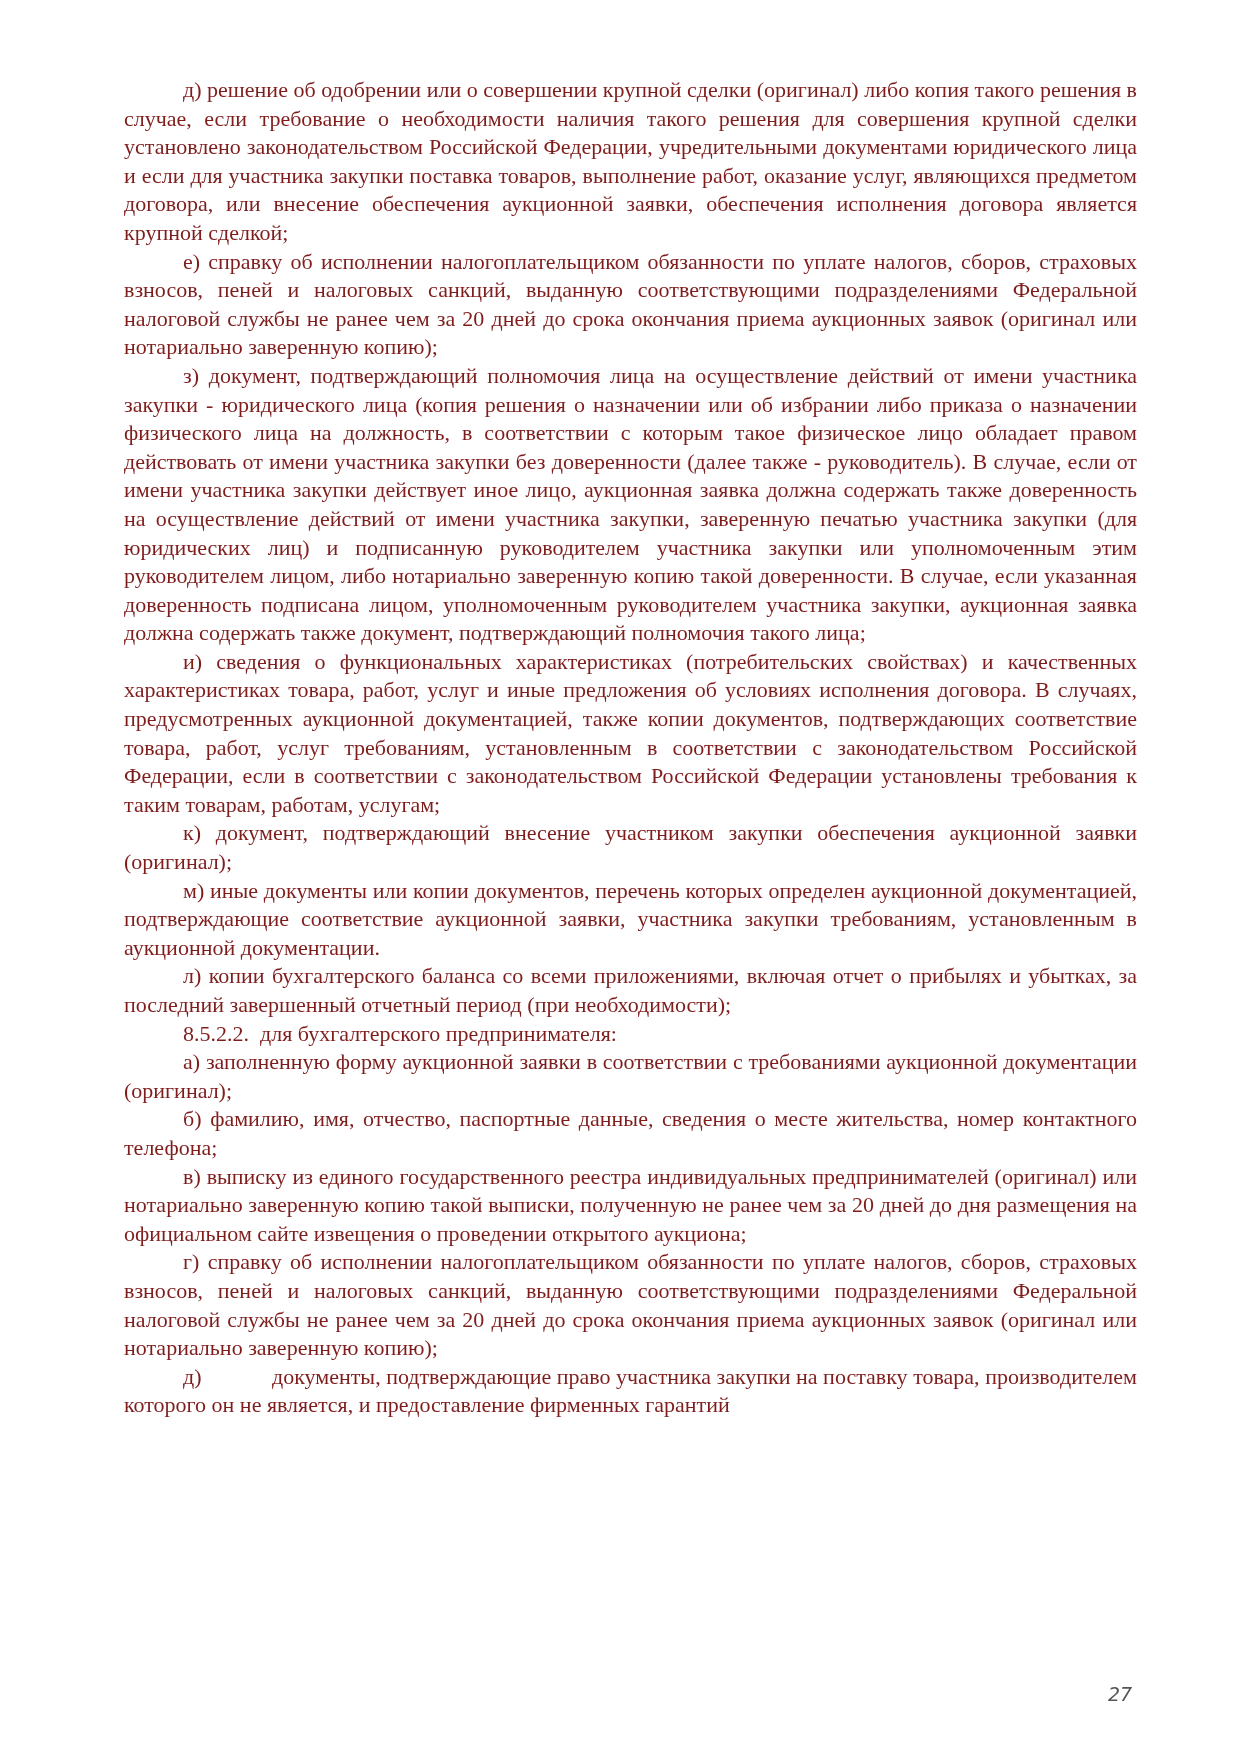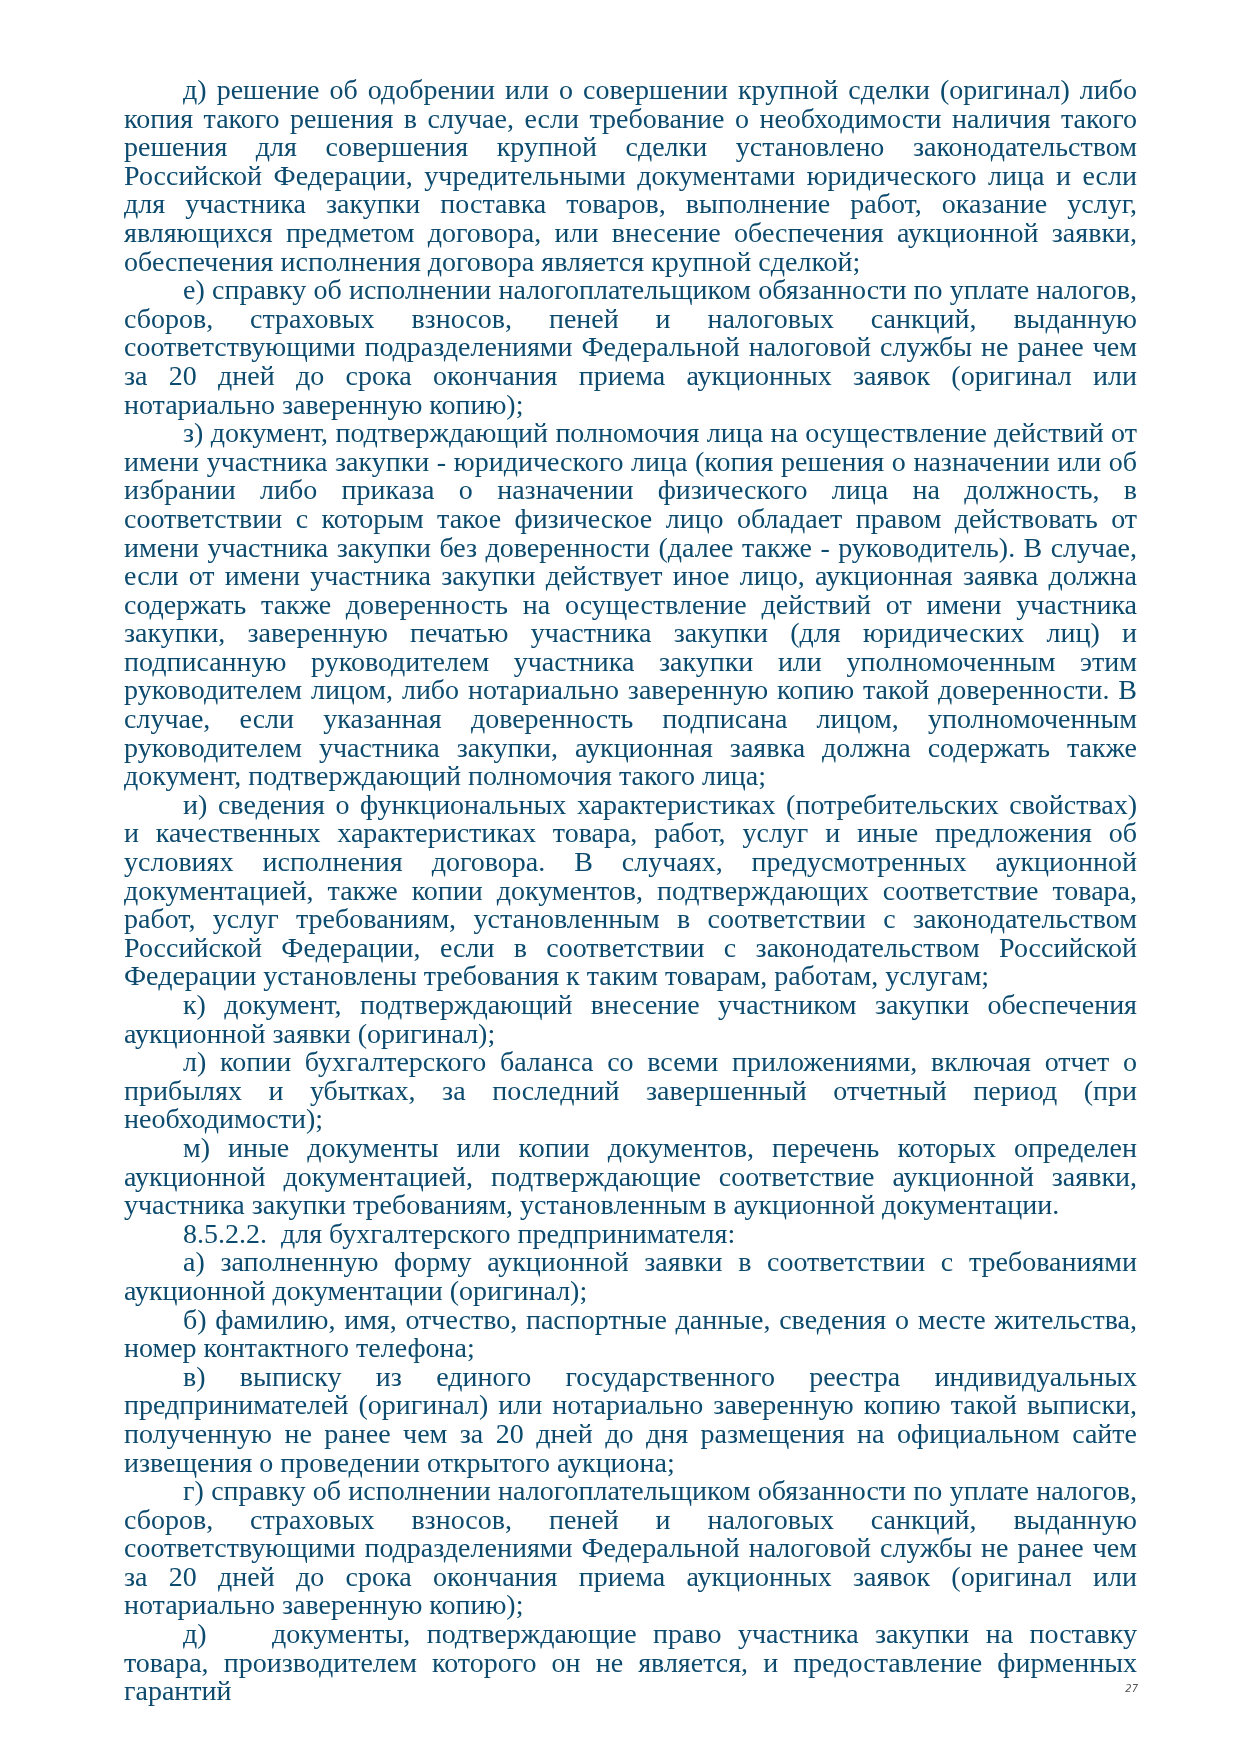--- a/index.html
+++ b/index.html
@@ -3,55 +3,55 @@
 <meta charset="utf-8">
 <style>
   html, body { margin: 0; padding: 0; background: #ffffff; }
   body { width: 1241px; height: 1755px; position: relative; overflow: hidden; }
   .page {
     position: absolute;
     left: 124px;
     top: 76px;
     width: 1013px;
     font-family: "Liberation Serif", serif;
-    font-size: 28px;
+    font-size: 22px;
     line-height: 28.6px;
-    color: #0c4a6e;
+    color: #7f1d1d;
   }
   .para {
     margin: 0;
     text-align: justify;
     text-indent: 59px;
     hyphens: none;
   }
   .marker { display: inline; }
   .marker.tab { display: inline-block; width: 89px; text-indent: 0; }
   .page-number {
     position: absolute;
     left: 1108px;
     top: 1683px;
     width: 30px;
-    text-align: right;
+    text-align: left;
     font-family: "DejaVu Sans", sans-serif;
-    font-size: 10px;
+    font-size: 19px;
     color: #555555;
     font-style: italic;
   }
 </style>
 </head>
 <body>
 
 <div class="page">
   <p class="para"><span class="marker">д)</span><span> решение об одобрении или о совершении крупной сделки (оригинал) либо копия такого решения в случае, если требование о необходимости наличия такого решения для совершения крупной сделки установлено законодательством Российской Федерации, учредительными документами юридического лица и если для участника закупки поставка товаров, выполнение работ, оказание услуг, являющихся предметом договора, или внесение обеспечения аукционной заявки, обеспечения исполнения договора является крупной сделкой;</span></p>
   <p class="para"><span class="marker">е)</span><span> справку об исполнении налогоплательщиком обязанности по уплате налогов, сборов, страховых взносов, пеней и налоговых санкций, выданную соответствующими подразделениями Федеральной налоговой службы не ранее чем за 20 дней до срока окончания приема аукционных заявок (оригинал или нотариально заверенную копию);</span></p>
   <p class="para"><span class="marker">з)</span><span> документ, подтверждающий полномочия лица на осуществление действий от имени участника закупки - юридического лица (копия решения о назначении или об избрании либо приказа о назначении физического лица на должность, в соответствии с которым такое физическое лицо обладает правом действовать от имени участника закупки без доверенности (далее также - руководитель). В случае, если от имени участника закупки действует иное лицо, аукционная заявка должна содержать также доверенность на осуществление действий от имени участника закупки, заверенную печатью участника закупки (для юридических лиц) и подписанную руководителем участника закупки или уполномоченным этим руководителем лицом, либо нотариально заверенную копию такой доверенности. В случае, если указанная доверенность подписана лицом, уполномоченным руководителем участника закупки, аукционная заявка должна содержать также документ, подтверждающий полномочия такого лица;</span></p>
   <p class="para"><span class="marker">и)</span><span> сведения о функциональных характеристиках (потребительских свойствах) и качественных характеристиках товара, работ, услуг и иные предложения об условиях исполнения договора. В случаях, предусмотренных аукционной документацией, также копии документов, подтверждающих соответствие товара, работ, услуг требованиям, установленным в соответствии с законодательством Российской Федерации, если в соответствии с законодательством Российской Федерации установлены требования к таким товарам, работам, услугам;</span></p>
   <p class="para"><span class="marker">к)</span><span> документ, подтверждающий внесение участником закупки обеспечения аукционной заявки (оригинал);</span></p>
+  <p class="para"><span class="marker">м)</span><span> иные документы или копии документов, перечень которых определен аукционной документацией, подтверждающие соответствие аукционной заявки, участника закупки требованиям, установленным в аукционной документации.</span></p>
   <p class="para"><span class="marker">л)</span><span> копии бухгалтерского баланса со всеми приложениями, включая отчет о прибылях и убытках, за последний завершенный отчетный период (при необходимости);</span></p>
-  <p class="para"><span class="marker">м)</span><span> иные документы или копии документов, перечень которых определен аукционной документацией, подтверждающие соответствие аукционной заявки, участника закупки требованиям, установленным в аукционной документации.</span></p>
   <p class="para"><span class="marker">8.5.2.2.</span><span style="white-space:pre-wrap;">  для бухгалтерского предпринимателя:</span></p>
   <p class="para"><span class="marker">а)</span><span> заполненную форму аукционной заявки в соответствии с требованиями аукционной документации (оригинал);</span></p>
   <p class="para"><span class="marker">б)</span><span> фамилию, имя, отчество, паспортные данные, сведения о месте жительства, номер контактного телефона;</span></p>
   <p class="para"><span class="marker">в)</span><span> выписку из единого государственного реестра индивидуальных предпринимателей (оригинал) или нотариально заверенную копию такой выписки, полученную не ранее чем за 20 дней до дня размещения на официальном сайте извещения о проведении открытого аукциона;</span></p>
   <p class="para"><span class="marker">г)</span><span> справку об исполнении налогоплательщиком обязанности по уплате налогов, сборов, страховых взносов, пеней и налоговых санкций, выданную соответствующими подразделениями Федеральной налоговой службы не ранее чем за 20 дней до срока окончания приема аукционных заявок (оригинал или нотариально заверенную копию);</span></p>
   <p class="para"><span class="marker tab">д)</span><span>документы, подтверждающие право участника закупки на поставку товара, производителем которого он не является, и предоставление фирменных гарантий</span></p>
 </div>
 
 <div class="page-number">27</div>
 

